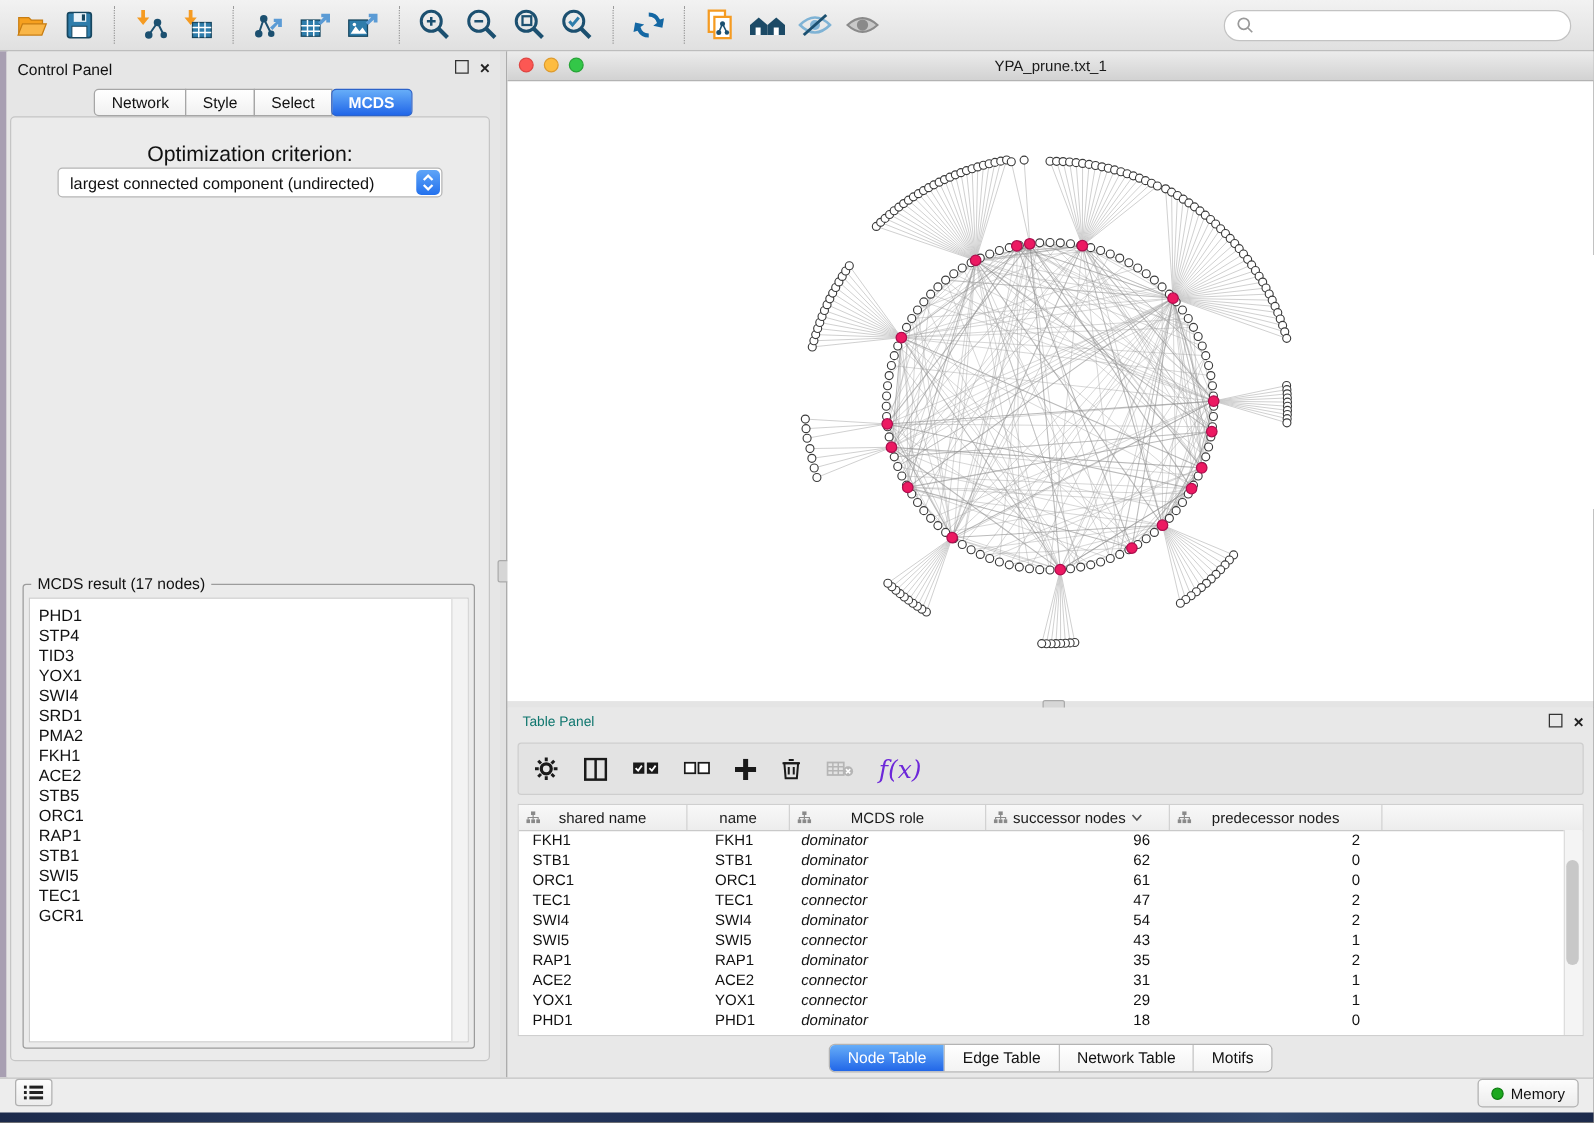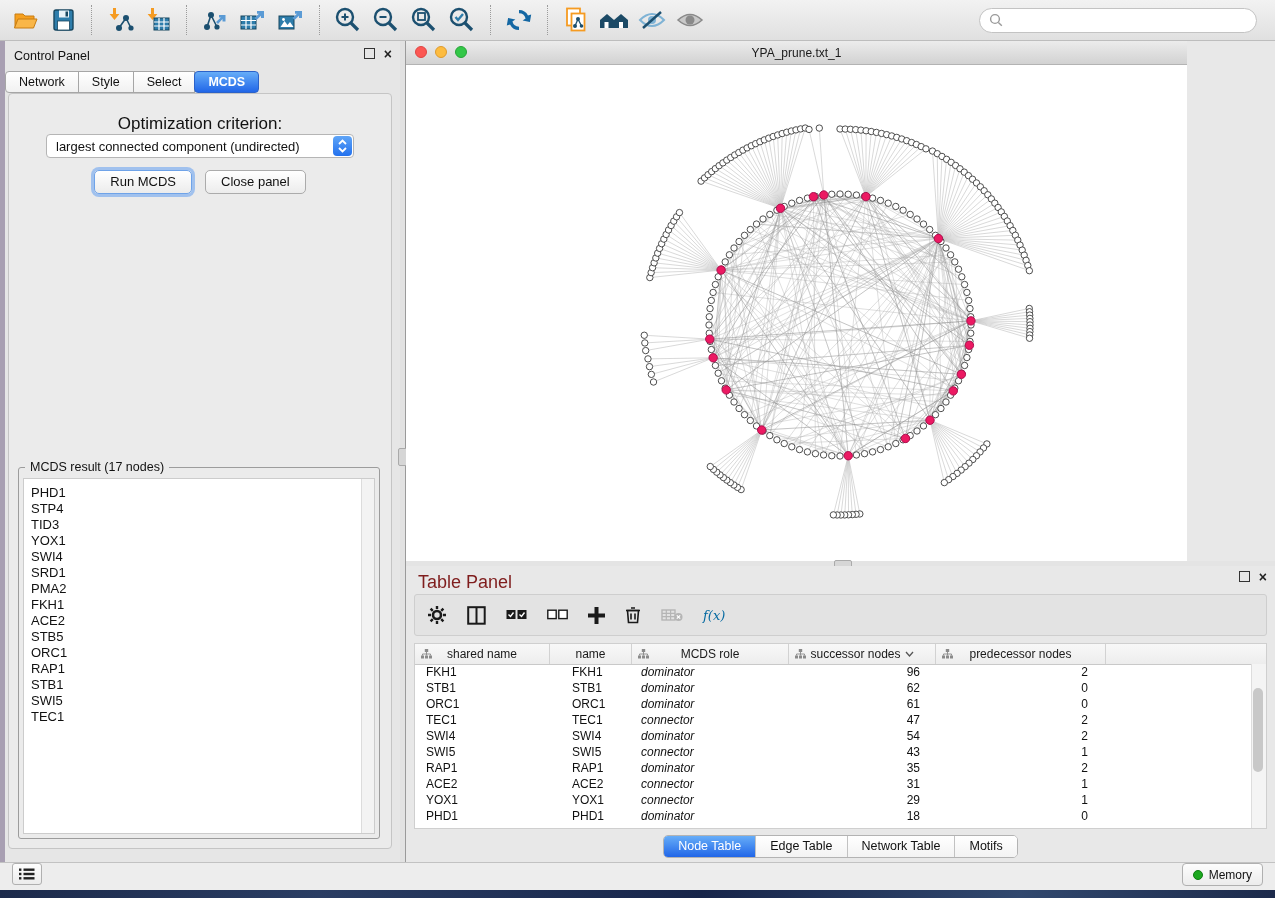--- a/index.html
+++ b/index.html
@@ -13,21 +13,21 @@
   
   .left-strip{position:absolute;left:0;top:41px;width:5px;height:821px;background:#a89fb2;border-right:1px solid #8d8498;}
   .desktop-bottom{position:absolute;left:0;top:890px;width:1275px;height:8px;background:linear-gradient(90deg,#1c2a4b,#2a3d63 25%,#17254a 55%,#31486e 80%,#1c2a4b);}
   
   .control-panel{position:absolute;left:5px;top:41px;width:395px;height:821px;background:#e6e6e6;}
   .cp-header{position:relative;height:28px;padding-left:14px;}
   .cp-title{position:absolute;left:9px;top:8px;font-size:12.5px;color:#111;}
   .panel-icons{position:absolute;right:8px;top:7px;display:flex;gap:9px;align-items:center;}
   .float-glyph{width:9px;height:9px;border:1.6px solid #333;display:inline-block;}
   .close-glyph{font-size:14px;font-weight:bold;color:#222;line-height:10px;}
-  .cp-tabs{position:absolute;left:0;right:0;top:30px;display:flex;justify-content:flex-start;z-index:2;}
+  .cp-tabs{position:absolute;left:0;right:0;top:30px;display:flex;justify-content:center;z-index:2;}
   .cp-tab{height:20px;line-height:20px;padding:0 13px;font-size:12.5px;background:linear-gradient(#ffffff,#f1f1f1);border:1px solid #a6a6a6;margin-left:-1px;color:#111;}
   .cp-tab:first-child{border-radius:4px 0 0 4px;margin-left:0;}
   .cp-tab:last-child{border-radius:0 4px 4px 0;}
   .cp-tab.active{background:linear-gradient(#66adf8,#2166e8);color:#fff;border-color:#2b62c9;border-radius:4px;font-weight:bold;}
   .cp-body{position:absolute;left:3px;right:8px;top:52px;bottom:13px;background:#ebebeb;border:1px solid #c5c5c5;border-radius:4px;}
   .opt-label{position:absolute;left:0;right:0;top:20px;text-align:center;font-size:17px;color:#111;}
   .opt-select{position:absolute;left:37px;right:37px;top:40px;height:24px;background:#fff;border:1px solid #b5b5b5;border-radius:4px;display:flex;align-items:center;box-sizing:border-box;}
   .opt-select .sel-text{flex:1;font-size:13px;padding-left:9px;color:#111;white-space:nowrap;}
   .sel-stepper{width:19px;height:20px;margin-right:1px;border-radius:4px;background:linear-gradient(#5fa5f7,#2371ee);display:flex;flex-direction:column;align-items:center;justify-content:center;}
   .btn-row{position:absolute;left:0;right:0;top:76px;display:flex;justify-content:center;gap:13px;}
@@ -37,35 +37,35 @@
   .result-legend{position:absolute;top:-8px;left:6px;background:#ebebeb;padding:0 5px;font-size:12.5px;color:#111;}
   .result-list{position:absolute;left:4px;right:4px;top:10px;bottom:4px;background:#fff;border:1px solid #cccccc;overflow:hidden;padding:6px 0 0 7px;box-sizing:border-box;}
   .result-item{font-size:13px;line-height:16px;color:#111;}
   .result-scroll{position:absolute;right:5px;top:11px;bottom:5px;width:12px;background:#f3f3f3;border-left:1px solid #dcdcdc;}
   
   .v-divider{position:absolute;left:400px;top:41px;width:6px;height:821px;background:#e2e2e2;border-right:1px solid #9a9a9a;box-sizing:border-box;}
   .v-grip{position:absolute;left:-2px;top:407px;width:9px;height:16px;background:#d6d6d6;border:1px solid #aaa;border-radius:2px;}
   .h-divider{position:absolute;left:406px;top:561px;width:869px;height:5px;background:#e4e4e4;}
   .h-grip{position:absolute;left:428px;top:-1px;width:16px;height:6px;background:#d6d6d6;border:1px solid #aaa;border-radius:2px;}
   
-  .net-window{position:absolute;left:406px;top:41px;width:781px;height:520px;background:#fff;}
+  .net-window{position:absolute;left:406px;top:41px;width:869px;height:520px;background:#fff;}
   .net-titlebar{height:23px;background:linear-gradient(#ececec,#d2d2d2);border-bottom:1px solid #b3b3b3;position:relative;display:flex;align-items:center;justify-content:center;font-size:12px;color:#1a1a1a;}
   .lights{position:absolute;left:9px;top:5px;display:flex;gap:8px;}
   .light{width:12px;height:12px;border-radius:50%;box-sizing:border-box;}
   .light.red{background:#fc5753;border:1px solid #df4542;}
   .light.yellow{background:#fdbc40;border:1px solid #de9b2d;}
   .light.green{background:#33c748;border:1px solid #27a437;}
   .graph{position:absolute;left:0;top:23px;}
   
   .table-panel{position:absolute;left:406px;top:566px;width:869px;height:296px;background:#e8e8e8;box-sizing:border-box;}
   .tp-header{position:relative;height:24px;}
-  .tp-title{position:absolute;left:12px;top:6px;font-size:18px;color:#7f1d1d;}
+  .tp-title{position:absolute;left:12px;top:6px;font-size:11px;color:#0f766e;}
   .tp-toolbar{margin:4px 8px 0 8px;height:42px;background:#e3e3e3;border:1px solid #cecece;border-radius:3px;display:flex;align-items:center;padding:0 12px;gap:20px;box-sizing:border-box;}
   .tt-icon{display:flex;align-items:center;justify-content:center;}
-  .fx-label{font-family:"DejaVu Serif",serif;font-style:italic;font-size:13px;color:#0369a1;}
+  .fx-label{font-family:"DejaVu Serif",serif;font-style:italic;font-size:20px;color:#6d28d9;}
   .table-wrap{position:relative;margin:7px 8px 0 8px;height:186px;background:#fff;border:1px solid #cfcfcf;box-sizing:border-box;overflow:hidden;}
   .thead{display:flex;height:20px;background:linear-gradient(#f8f8f8,#ededed);border-bottom:1px solid #c9c9c9;}
   .th{position:relative;display:flex;align-items:center;justify-content:center;font-size:12px;color:#1a1a1a;border-right:1px solid #d2d2d2;box-sizing:border-box;gap:4px;}
   .th .hicon{position:absolute;left:6px;top:5px;}
   .c0{width:135px;} .c1{width:82px;} .c2{width:157px;} .c3{width:147px;} .c4{width:170px;} .c5{flex:1;border-right:none;}
   .tbody{position:absolute;left:0;right:14px;top:20px;bottom:0;}
   .tr{display:flex;height:16px;line-height:16px;font-size:12px;color:#111;}
   .td{box-sizing:border-box;overflow:hidden;white-space:nowrap;}
   .td.c0{padding-left:11px;} .td.c1{padding-left:22px;} .td.c2{padding-left:9px;font-style:italic;}
   .td.num3{width:147px;text-align:right;padding-right:16px;} .td.num4{width:170px;text-align:right;padding-right:18px;}
@@ -241,42 +241,39 @@
       <div class="opt-label">Optimization criterion:</div>
       <div class="opt-select">
         <span class="sel-text">largest connected component (undirected)</span>
         <span class="sel-stepper">
           <svg width="13" height="16" viewBox="0 0 13 16">
               <path d="M3 6l3.5-3.5L10 6" stroke="#fff" stroke-width="1.8" fill="none"></path>
               <path d="M3 10l3.5 3.5L10 10" stroke="#fff" stroke-width="1.8" fill="none"></path>
             </svg>
         </span>
       </div>
-      <div class="btn-row">
-        <div class="push-btn focused">Run MCDS</div>
-        <div class="push-btn">Close panel</div>
-      </div>
       <div class="result-group">
         <span class="result-legend">MCDS result (17 nodes)</span>
         <div class="result-list">
             <div class="result-item">PHD1</div>
             <div class="result-item">STP4</div>
             <div class="result-item">TID3</div>
             <div class="result-item">YOX1</div>
             <div class="result-item">SWI4</div>
             <div class="result-item">SRD1</div>
             <div class="result-item">PMA2</div>
             <div class="result-item">FKH1</div>
             <div class="result-item">ACE2</div>
             <div class="result-item">STB5</div>
             <div class="result-item">ORC1</div>
             <div class="result-item">RAP1</div>
             <div class="result-item">STB1</div>
             <div class="result-item">SWI5</div>
             <div class="result-item">TEC1</div>
+            <div class="result-item">GCR1</div>
           </div>
         <div class="result-scroll"></div>
       </div>
     </div>
   </div>
 
   <div class="v-divider">
     <div class="v-grip"></div>
   </div>
 

